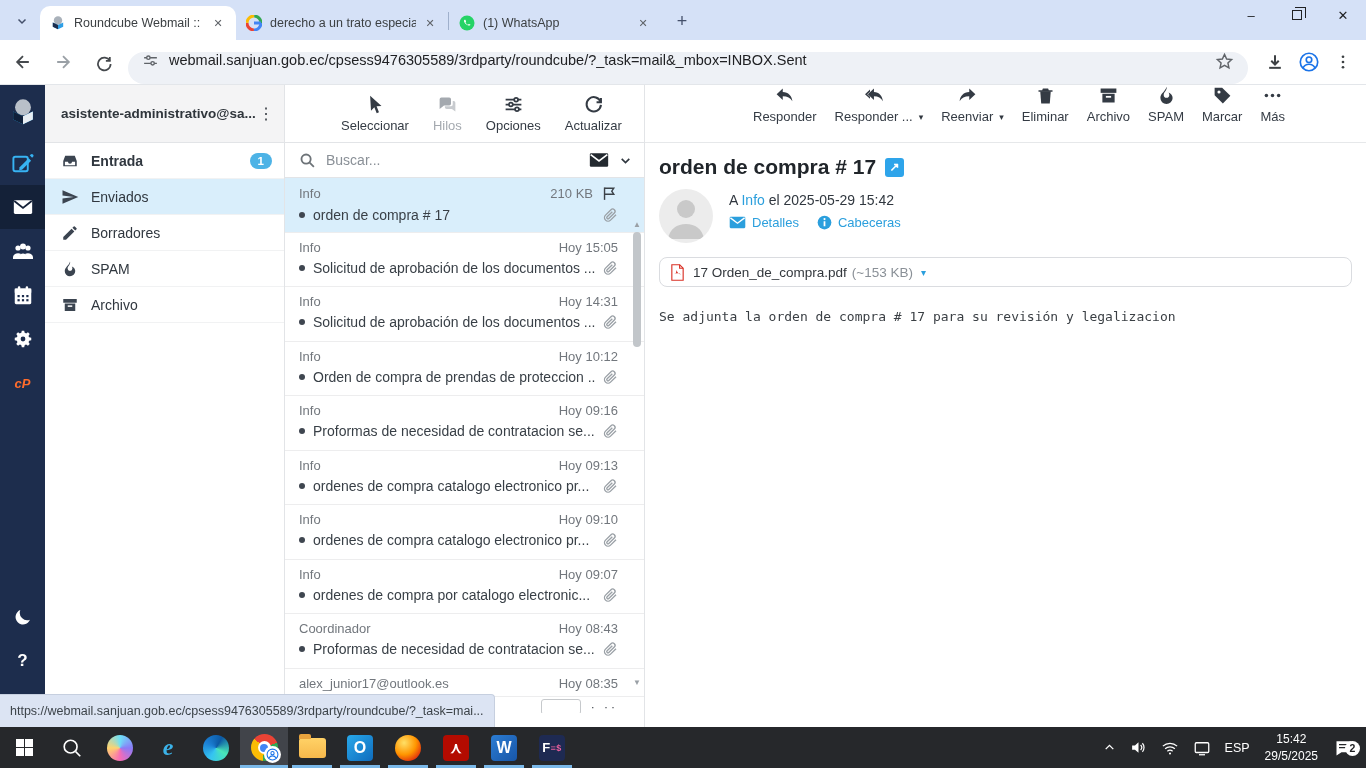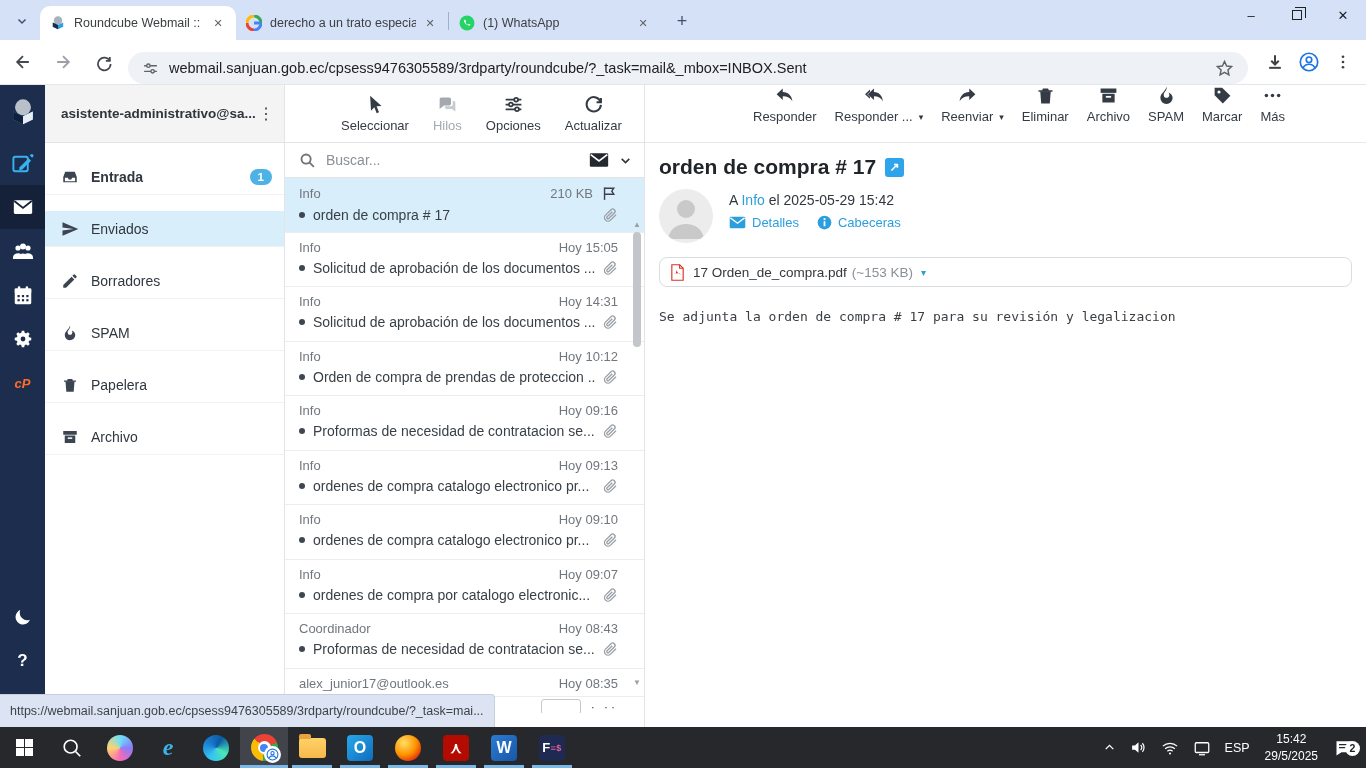--- a/index.html
+++ b/index.html
@@ -17,41 +17,41 @@
   .tab .t-close { width:16px; height:16px; border-radius:50%; display:flex; align-items:center; justify-content:center; font-size:11px; color:#5f6368; margin-left:6px; }
   .tab-sep { width:1px; height:18px; background:#9fb0cc; margin-bottom:10px; }
   .newtab-btn { width:26px; height:26px; margin:0 0 6px 8px; display:flex; align-items:center; justify-content:center; color:#44506b; font-size:18px; }
   .win-controls { margin-left:auto; align-self:flex-start; display:flex; }
   .win-btn { width:46px; height:30px; display:flex; align-items:center; justify-content:center; color:#202124; font-size:13px; }
   .restore-glyph { width:10px; height:10px; border:1px solid #202124; position:relative; }
   .restore-glyph:before { content:""; position:absolute; left:2px; top:-4px; width:10px; height:10px; border:1px solid #202124; border-left:none; border-bottom:none; }
 
   .nav-toolbar { position:absolute; top:40px; left:0; right:0; height:45px; background:#fff; display:flex; align-items:center; border-bottom:1px solid #e3e6ea; }
   .nav-btn { width:34px; height:34px; display:flex; align-items:center; justify-content:center; color:#45494d; margin-left:6px; }
-  .omnibox { flex:1; height:32px; margin:12px 10px 0 8px; background:#eef1f6; border-radius:16px; display:flex; align-items:center; padding:0 14px; }
+  .omnibox { flex:1; height:32px; margin:12px 10px 0 8px; background:#eef1f6; border-radius:16px; display:flex; align-items:flex-start; padding:0 14px; }
   .omni-icon { color:#5f6368; margin-right:10px; display:flex; }
   .omni-url { font-size:14.5px; color:#202124; white-space:nowrap; overflow:hidden; }
   .omni-star { margin-left:auto; color:#5f6368; display:flex; }
   .right-icons { display:flex; align-items:center; margin-right:6px; }
   .ri { width:34px; height:34px; display:flex; align-items:center; justify-content:center; color:#3c4043; }
 
   
   .app { position:absolute; top:85px; left:0; right:0; bottom:41px; display:flex; background:#fff; }
 
   
   .rail { width:45px; background:#1d2d4d; display:flex; flex-direction:column; align-items:center; flex:0 0 45px; }
   .rail-logo { margin:12px 0 10px; }
   .rail-item { width:45px; height:44px; display:flex; align-items:center; justify-content:center; color:#fff; }
   .rail-item.active { background:#142138; }
   .rail-spacer { flex:1; }
   .cp-label { color:#ff6c2c; font-weight:bold; font-style:italic; font-size:13px; }
   .help-label { color:#fff; font-weight:bold; font-size:17px; }
 
   
-  .folders-col { width:240px; flex:0 0 240px; background:#fff; border-right:1px solid #e2e4e7; display:flex; flex-direction:column;gap:16px; }
+  .folders-col { width:240px; flex:0 0 240px; background:#fff; border-right:1px solid #e2e4e7; display:flex; flex-direction:column; }
   .account-bar { height:58px; background:#f4f4f5; border-bottom:1px solid #e2e4e7; display:flex; align-items:center; padding:0 8px 0 16px; }
   .account-name { font-weight:bold; font-size:13.5px; color:#2f353b; flex:1; white-space:nowrap; overflow:hidden; }
   .kebab { color:#3c4249; font-size:16px; letter-spacing:0; width:20px; text-align:center; }
   .folder { height:36px; display:flex; align-items:center; padding:0 12px 0 16px; color:#30373f; font-size:14px; border-bottom:1px solid #f1f2f3; }
   .folder .f-icon { width:18px; height:18px; margin-right:12px; color:#3b4450; display:flex; }
   .folder.selected { background:#d9eefb; }
   .folder.inbox .f-label { font-weight:bold; }
   .badge { margin-left:auto; background:#4db3e6; color:#fff; font-size:11.5px; font-weight:bold; padding:2px 8px; border-radius:9px; }
 
   
@@ -362,29 +362,20 @@
         <span class="f-icon">
             <svg viewBox="0 0 24 24" fill="currentColor" width="18" height="18">
               <path d="M12 2c1.2 4.2-3.2 5.6-3.2 9.4a3.2 3.2 0 0 0 6.4 0c0-1.6-.8-2.8-.8-2.8 2.8 1.1 4.6 3.4 4.6 6.2A7 7 0 0 1 5 14.6C5 9.6 10.8 7.4 12 2z"></path>
             </svg>
           </span>
         <span class="f-label">SPAM</span>
       </div>
       <div class="folder">
         <span class="f-icon">
             <svg viewBox="0 0 24 24" fill="currentColor" width="18" height="18">
-              <path d="M6 7h12l-1.1 14H7.1z"></path>
-              <path d="M9 4h6l.8 2H20v1.8H4V6h4.2z"></path>
-            </svg>
-          </span>
-        <span class="f-label">Papelera</span>
-      </div>
-      <div class="folder">
-        <span class="f-icon">
-            <svg viewBox="0 0 24 24" fill="currentColor" width="18" height="18">
               <path d="M3 4h18v5H3z"></path>
               <path d="M5 10h14v10H5z"></path>
               <rect x="9" y="12.5" width="6" height="2" fill="#fff"></rect>
             </svg>
           </span>
         <span class="f-label">Archivo</span>
       </div>
     </div>
 
     <div class="list-col">

